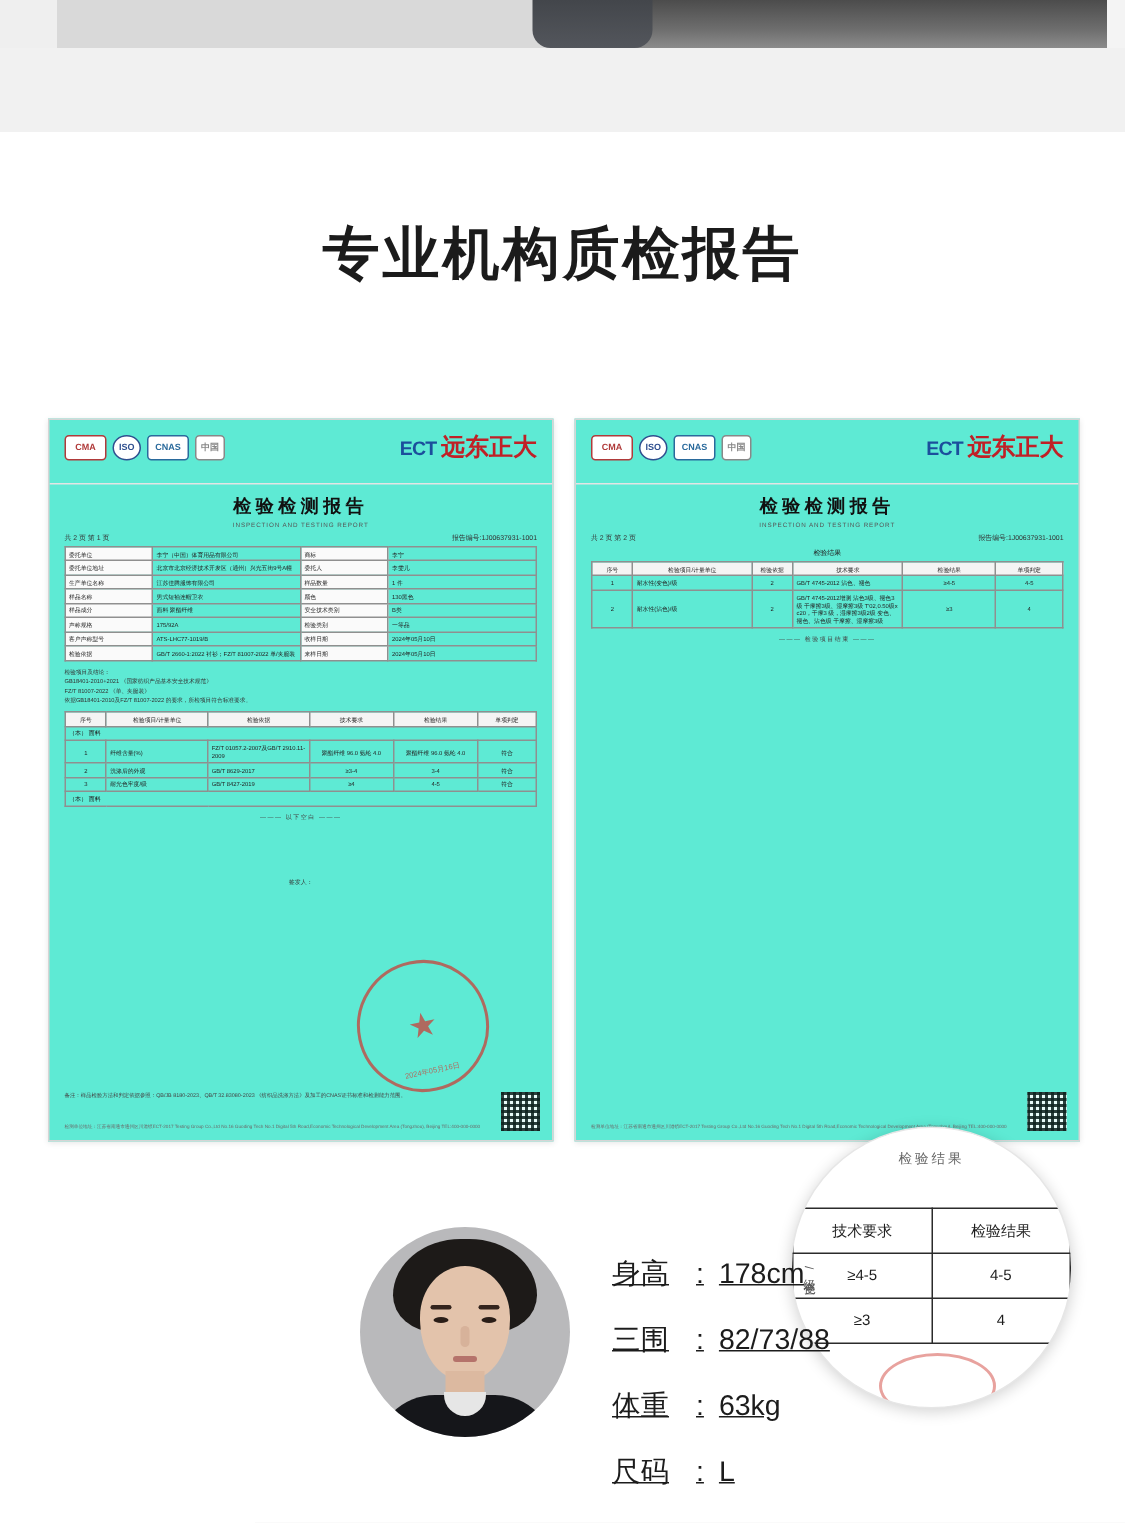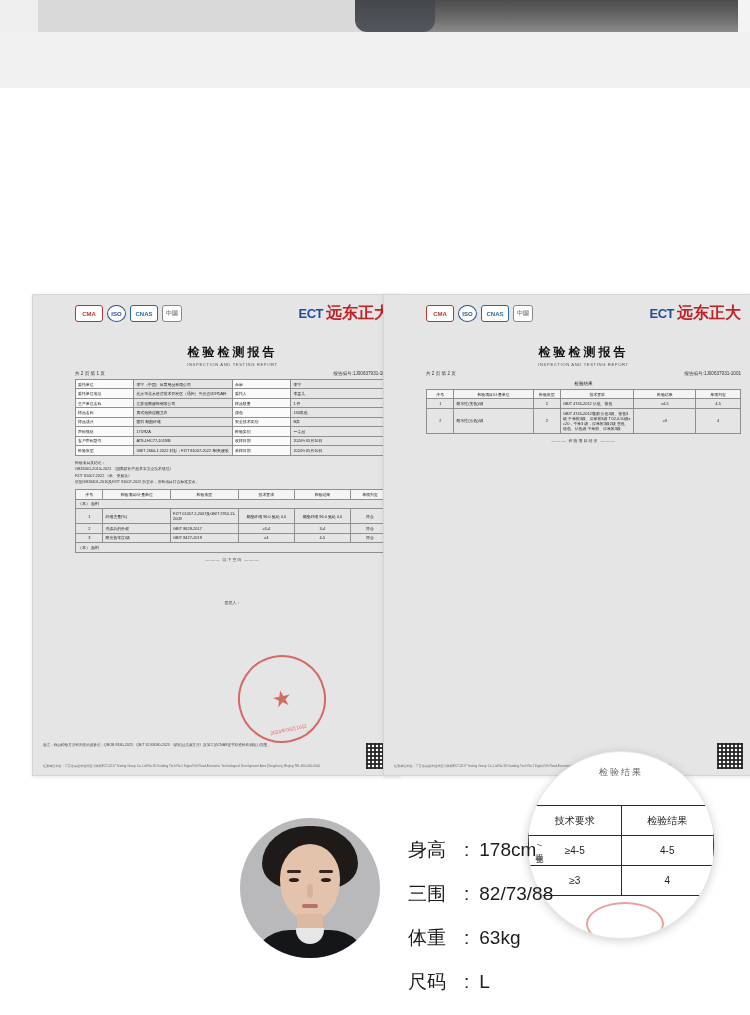--- a/index.html
+++ b/index.html
@@ -86,27 +86,26 @@
   }
 
   
   .reports {
     position: absolute;
     left: 0; top: 190px;
     width: 750px; height: 500px;
   }
   .report {
     position: absolute;
-    top: 16px;
+    top: 1px;
     width: 335px; height: 480px;
-    background: #e5e5e5;
+    background: #5eead4;
     border: 1px solid #d5d5d5;
     box-shadow: 0 1px 4px rgba(0,0,0,0.10);
     overflow: hidden;
-    padding-left: 32px;
   }
   .report.left { left: 32px; }
   .report.right { left: 383px; }
 
   .rpt-head {
     position: relative;
     height: 42px;
     border-bottom: 1px solid #e4e4e4;
   }
   .logos {
@@ -364,40 +363,42 @@
     position: absolute;
     left: 408px; top: 752px;
     font-size: 19px;
     color: #1c1c1c;
     line-height: 1;
   }
   .spec-row {
     display: flex;
     align-items: center;
     margin-bottom: 25px;
+    text-decoration: underline;
   }
   .spec-key { width: 56px; }
   .spec-colon { margin-right: 10px; }
   .spec-val { }
 
 </style>
 </head>
 <body>
 
 <div class="photo-strip">
   <div class="ps-left"></div>
   <div class="ps-mid"></div>
   <div class="ps-dark"></div>
   <div class="ps-figure"></div>
   <div class="ps-right-edge"></div>
 </div>
 <div class="gap-band"></div>
 
 <div class="panel">
 
+  <div class="title">专业机构质检报告</div>
 
   <div class="reports">
 
     <div class="report left">
       <div class="rpt-head">
         <div class="logos">
           <span class="logo-badge">CMA</span>
           <span class="logo-badge b2">ISO</span>
           <span class="logo-badge b3">CNAS</span>
           <span class="logo-badge b4">中国</span>

